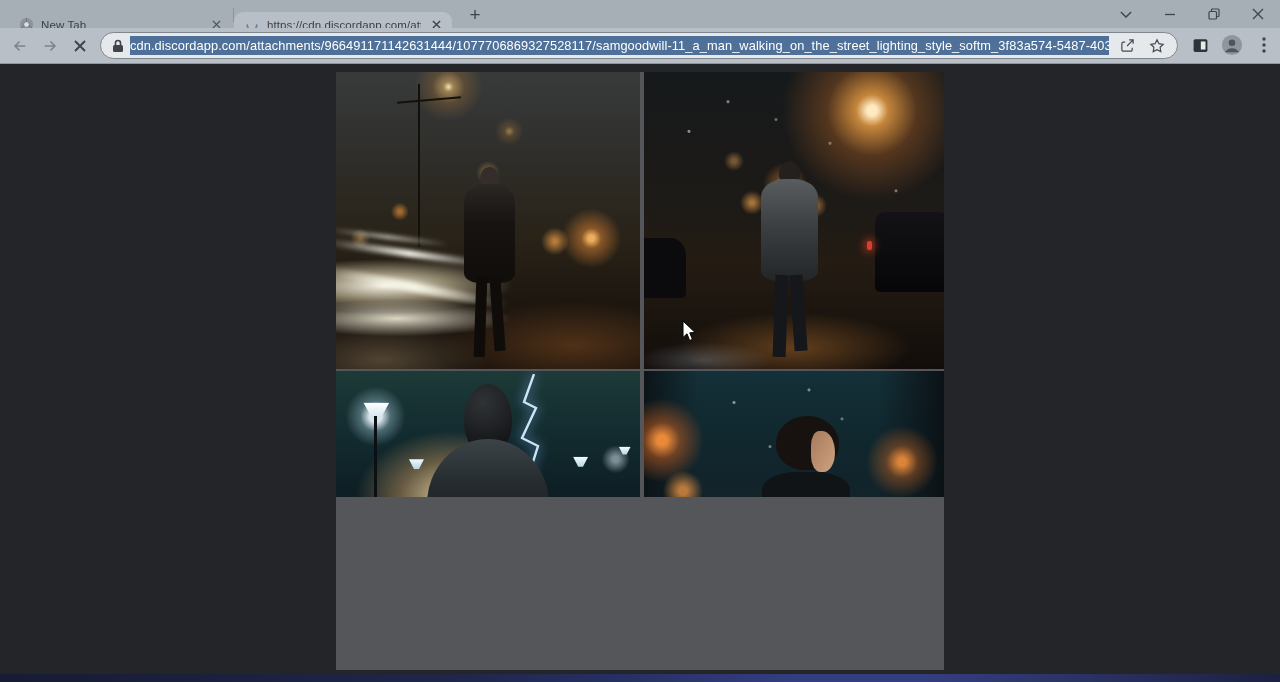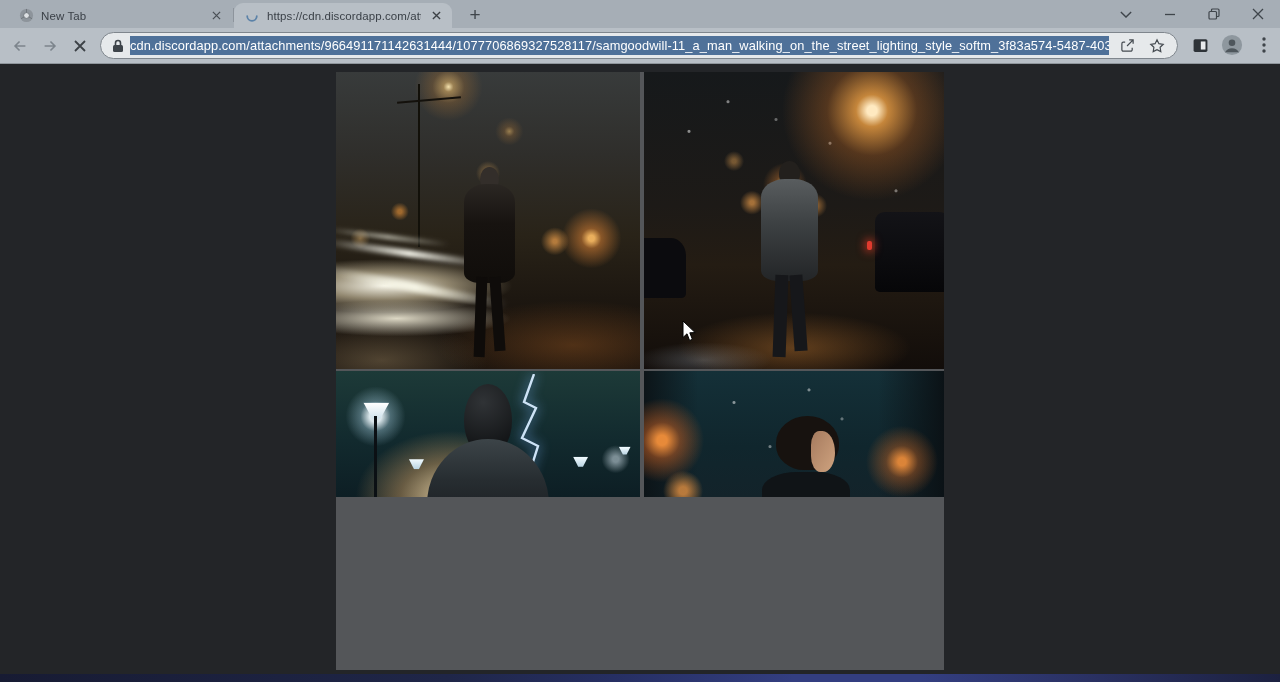--- a/index.html
+++ b/index.html
@@ -1,21 +1,21 @@
 <!DOCTYPE html>
 <html><head>
 <meta charset="utf-8">
 <style>
   * { box-sizing: border-box; margin: 0; padding: 0; }
   html, body { width: 1280px; height: 682px; overflow: hidden; }
   body { font-family: "Liberation Sans", sans-serif; position: relative; background: #232528; }
 
   
   .tabstrip { position: absolute; left:0; top:0; width:1280px; height:28px; background:#a6aeb6; }
-  .tab { position:absolute; top:3px; height:25px; display:flex; align-items:center; gap:7px; padding:0 8px 0 10px;justify-content:center; }
+  .tab { position:absolute; top:12px; height:25px; display:flex; align-items:center; gap:7px; padding:0 8px 0 10px;justify-content:center; }
   .tab-newtab { left:8px; width:224px; }
   .tab-divider { position:absolute; left:233px; top:8px; width:1px; height:14px; background:#8d949c; }
   .tab-active { left:234px; width:218px; background:#b8bfc6; border-radius:9px 9px 0 0; }
   .tab-title { font-size:11.5px; color:#3b4148; white-space:nowrap; overflow:hidden; flex:1; letter-spacing:.1px; }
   .tab-close { width:16px; height:16px; border:none; background:transparent; display:flex; align-items:center; justify-content:center; border-radius:50%; cursor:pointer; flex:none; }
   .favicon { width:16px; height:16px; flex:none; display:flex; align-items:center; justify-content:center; }
   .newtab-btn { position:absolute; left:462px; top:3px; width:26px; height:24px; border:none; background:transparent; color:#3f454b; font-size:19px; font-weight:300; line-height:22px; text-align:center; cursor:pointer; border-radius:50%; }
   .win-controls { position:absolute; right:0; top:0; height:28px; display:flex; align-items:center; }
   .win-btn { width:44px; height:28px; border:none; background:transparent; display:flex; align-items:center; justify-content:center; cursor:pointer; color:#3f454b; }
 

